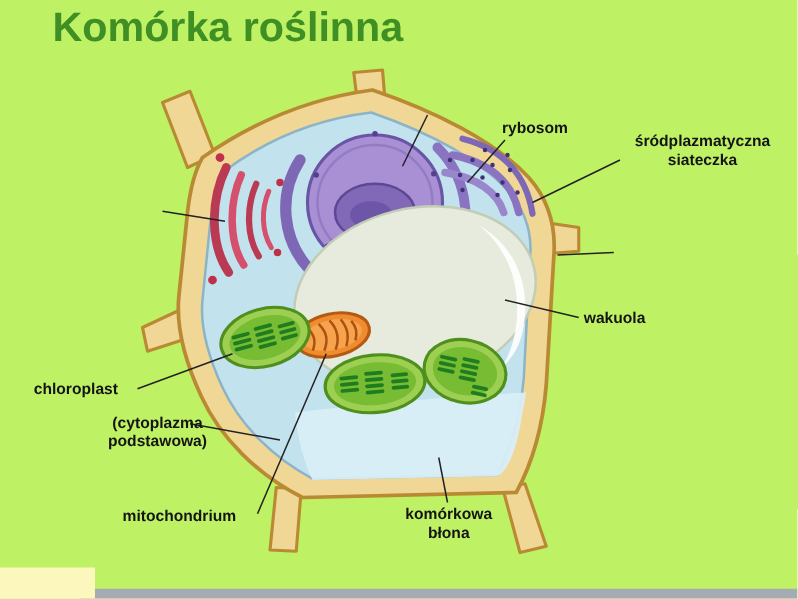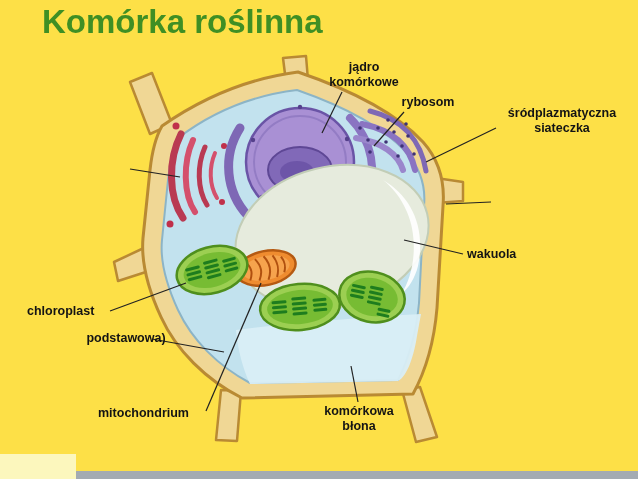--- a/index.html
+++ b/index.html
@@ -1,17 +1,17 @@
 <!DOCTYPE html>
 <html style="--title-green: #3f8f24; --cell-wall-tan: #f0d795; --cell-wall-edge: #b98a33; --cytoplasm-blue: #c2e2ee; --nucleus-purple: #a990d4; --nucleolus-purple: #8169b8; --vacuole-gray: #e6ebdd; --chloroplast-green: #9ccf52; --mitochondrion-orange: #ef8c2f; --golgi-red: #b93a52; --footer-yellow: #fcf7bd; --footer-gray: #a4abb2;"><head>
 <meta charset="utf-8">
 <style>
   * { margin:0; padding:0; box-sizing:border-box; }
   html,body { background:#ffffff; font-family:"Liberation Sans", sans-serif; }
-  .slide { position:relative; width:638px; height:479px; background:#fde047; overflow:hidden; }
+  .slide { position:relative; width:638px; height:479px; background:#bef264; overflow:hidden; }
   .title {
     position:absolute; left:42px; top:3px;
     font-size:33px; font-weight:bold;
     color:var(--title-green,#3f8f24);
     white-space:nowrap;
   }
   .label {
     position:absolute; font-size:12.5px; font-weight:bold;
     color:#141414; line-height:1.22; white-space:nowrap;
   }
@@ -176,24 +176,20 @@
       <line x1="463" y1="254" x2="404" y2="240"></line>
       <line x1="110" y1="311" x2="186" y2="283"></line>
       <line x1="152" y1="339" x2="224" y2="352"></line>
       <line x1="206" y1="411" x2="261" y2="283"></line>
       <line x1="358" y1="402" x2="351" y2="366"></line>
     </g>
   </svg>
 
   <h1 class="title">Komórka roślinna</h1>
 
-  <div class="label center" style="left:318px;top:60px;width:92px">
-    <div>jądro</div>
-    <div>komórkowe</div>
-  </div>
 
   <div class="label center" style="left:394px;top:95px;width:68px">
     <div>rybosom</div>
   </div>
 
   <div class="label center" style="left:494px;top:106px;width:136px">
     <div>śródplazmatyczna</div>
     <div>siateczka</div>
   </div>
 
@@ -201,20 +197,21 @@
 
   <div class="label" style="left:467px;top:247px">
     <div>wakuola</div>
   </div>
 
   <div class="label" style="left:27px;top:304px">
     <div>chloroplast</div>
   </div>
 
   <div class="label center" style="left:76px;top:331px;width:100px">
+    <div>(cytoplazma</div>
     <div>podstawowa)</div>
   </div>
 
   <div class="label" style="left:98px;top:406px">
     <div>mitochondrium</div>
   </div>
 
   <div class="label center" style="left:313px;top:404px;width:92px">
     <div>komórkowa</div>
     <div>błona</div>

